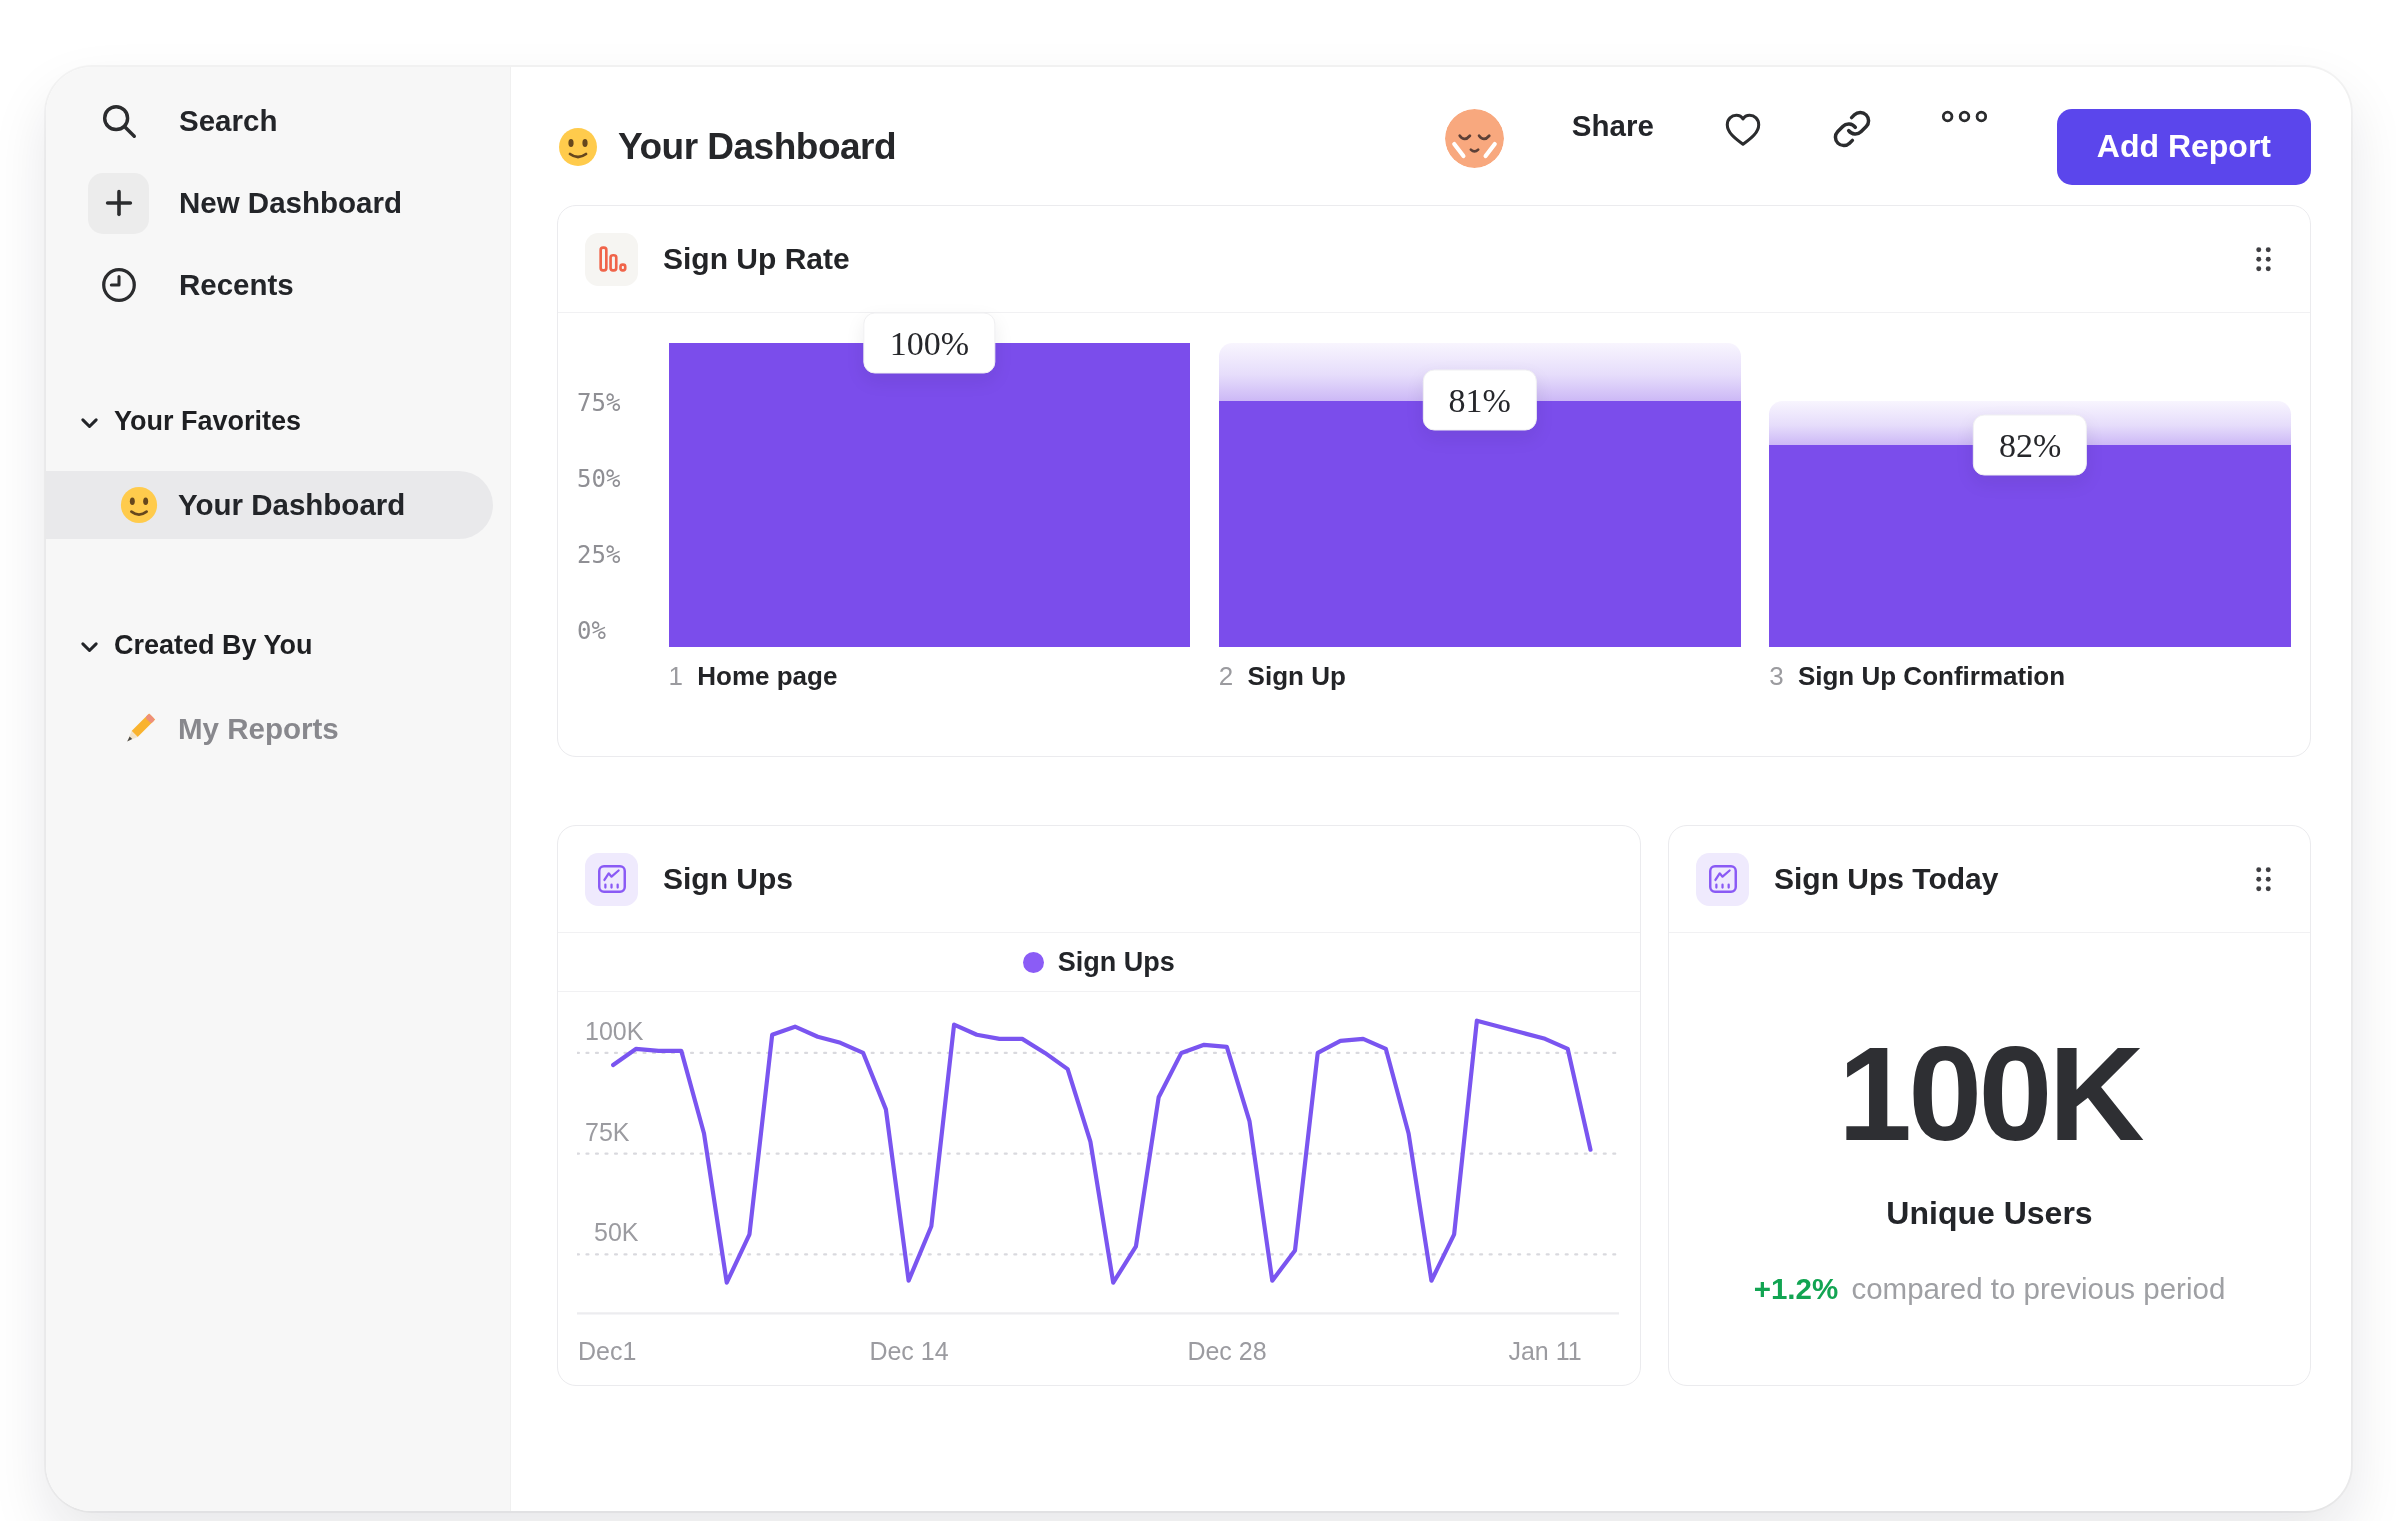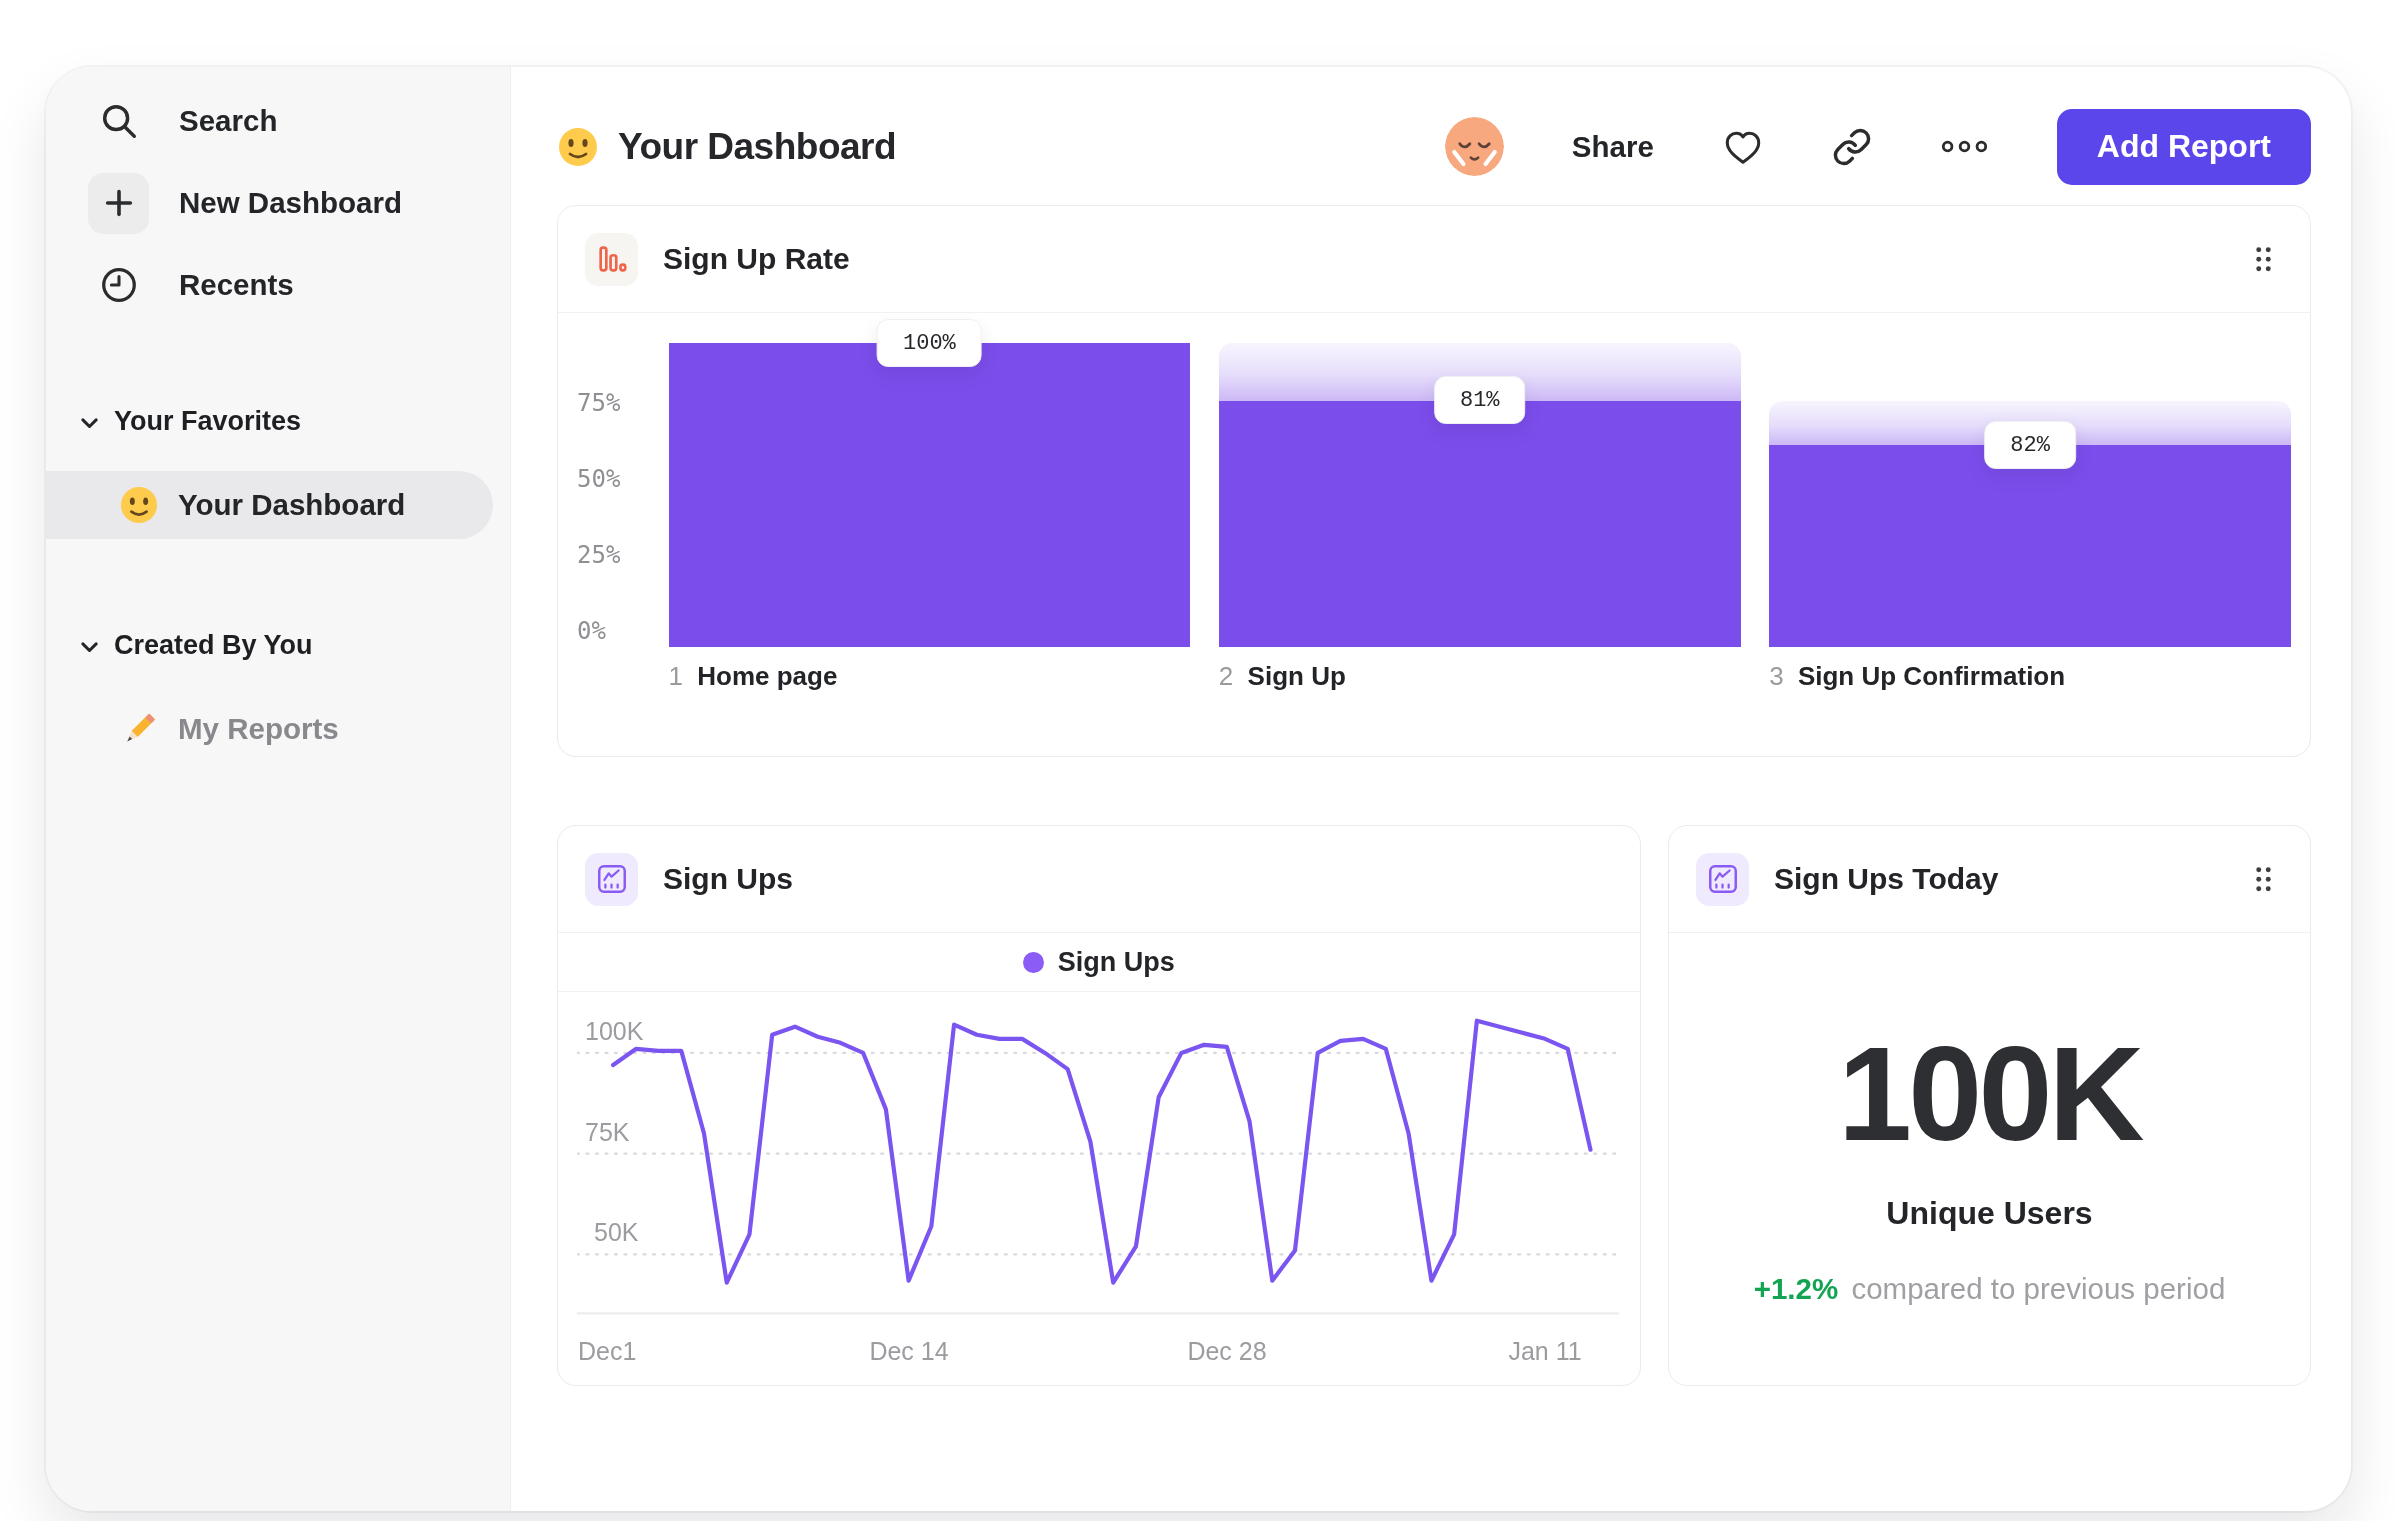--- a/index.html
+++ b/index.html
@@ -25,21 +25,21 @@
   .fav-item.selected { background:#e9e9eb; }
   .fav-item .mini-emoji { width:40px; height:40px; flex:none; }
   .muted-label { color:#88888d; }
 
   
   .main { flex:1; padding:34px 42px 0 46px; position:relative; }
   .main-header { height:91px; display:flex; align-items:center; justify-content:space-between; margin-bottom:13.3px; }
   .title-wrap { display:flex; align-items:center; gap:19px; }
   .title-wrap h1 { font-size:37px; font-weight:700; letter-spacing:-0.5px; color:#26272a; }
   .title-emoji { width:42px; height:42px; }
-  .header-actions { display:flex; align-items:center; gap:68px; }
+  .header-actions { display:flex; align-items:flex-start; gap:68px; }
   .share-label { font-size:29.5px; font-weight:600; cursor:pointer; }
   .icon-btn { display:flex; align-items:center; cursor:pointer; }
   .add-report-btn { height:76px; padding:0 40px; background:#5b46ec; color:#fff; border:none;
     border-radius:15px; font-family:"Liberation Sans", sans-serif; font-size:32px; font-weight:700; cursor:pointer; }
   .avatar { width:59px; height:59px; border-radius:50%; overflow:hidden; cursor:pointer; flex:none; }
 
   
   .card { background:#fff; border:1.9px solid #ebebee; border-radius:19px; }
   .card-header { height:107px; display:flex; align-items:center; gap:25px; padding:0 27px;
     border-bottom:1.9px solid #f1f1f3; }
@@ -65,21 +65,21 @@
     font-family:"DejaVu Sans Mono", monospace; font-size:24px; color:#8f8f94; }
   .funnel-yaxis span { position:absolute; left:0; }
   .funnel-col { flex:1; display:flex; flex-direction:column; }
   .bar-area { height:304px; position:relative; display:flex; flex-direction:column; justify-content:flex-end; }
   .bar-grad { width:100%; border-radius:13.3px 13.3px 0 0;
     background:linear-gradient(180deg,#f8f5fe 0%,#e6ddfb 55%,#ccb8f6 100%); }
   .bar-solid { width:100%; background:#7b4deb; }
   .funnel-col:first-child .bar-solid { border-radius:13.3px 13.3px 0 0; }
   .bar-tooltip { position:absolute; left:50%; transform:translate(-50%,50%); background:#fff;
     border:1.9px solid #f0f0f2; border-radius:11.4px; padding:10.5px 25px; white-space:nowrap;
-    font-family:Liberation Mono, monospace; font-size:22px; color:#26272b;
+    font-family:Liberation Serif, serif; font-size:34px; color:#26272b;
     box-shadow:0 7.6px 19px rgba(20,20,40,0.08); z-index:2; }
   .step-label { margin-top:13.3px; display:flex; gap:14.3px; font-size:26px; align-items:baseline; }
   .step-index { color:#9b9b9f; }
   .step-name { font-weight:600; color:#232427; }
 
   
   .bottom-row { display:flex; gap:27px; margin-top:68px; }
   .line-card { width:1084px; height:561px; flex:none; }
   .line-legend { height:59px; border-bottom:1.9px solid #f1f1f3; }
   .line-plot { position:relative; padding:0 19px; }

